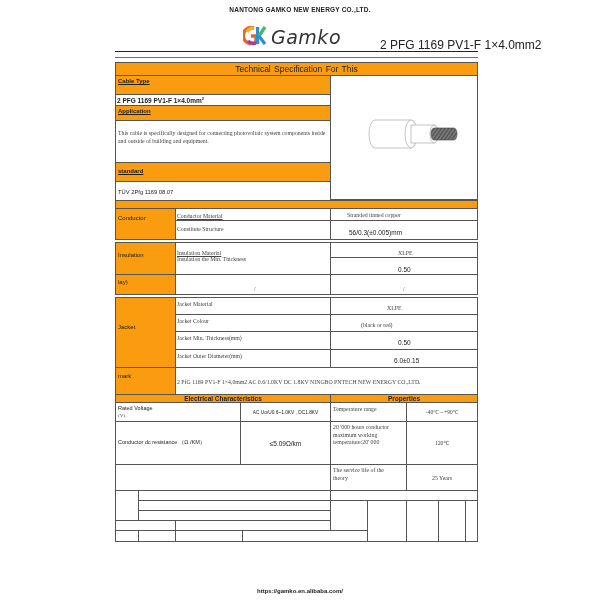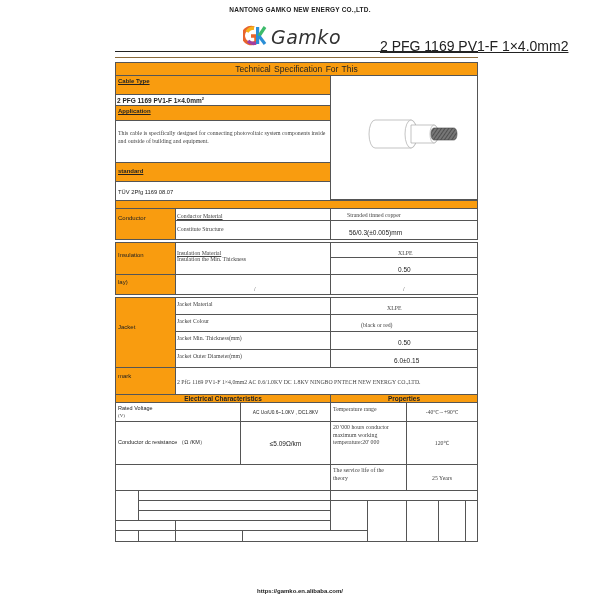--- a/index.html
+++ b/index.html
@@ -3,21 +3,21 @@
 <meta charset="utf-8">
 <style>
   * { box-sizing: border-box; margin: 0; padding: 0; }
   html, body { width: 600px; height: 600px; background: #ffffff; overflow: hidden; }
   body { position: relative; font-family: "Liberation Sans", sans-serif; color: #222; }
   .abs { position: absolute; }
   .company { left: 0; width: 600px; top: 6px; text-align: center; font-size: 6.5px; font-weight: bold; letter-spacing: 0.2px; color: #222; }
   .logo { left: 243px; top: 22px; height: 26px; display: flex; align-items: flex-end; font-style: italic; }
   .logo-mark { width: 24px; height: 24px; position: relative; }
   .logo-text { font-size: 19px; color: #333; margin-left: 4px; letter-spacing: 0.5px; font-family: "DejaVu Sans", sans-serif; font-weight: normal; }
-  .model-top { left: 380px; top: 38px; font-size: 14px; color: #222; text-decoration: underline; }
+  .model-top { left: 380px; top: 38px; font-size: 12px; color: #222; }
   .rule1 { left: 115px; top: 51px; width: 363px; height: 1px; background: #222; }
   .rule2 { left: 115px; top: 57px; width: 363px; height: 1px; background: #8a6a3a; }
 
   .cell { position: absolute; border: 1px solid #555; background: #fff; overflow: hidden; }
   .org { background: #f99c0f; }
   .lbl { font-size: 6px; color: #222; }
   .mono { font-family: "Liberation Serif", serif; font-size: 5.8px; color: #444; }
   .u { text-decoration: underline; }
   .bold { font-weight: bold; }
   .center { display: flex; align-items: center; justify-content: center; text-align: center; }

